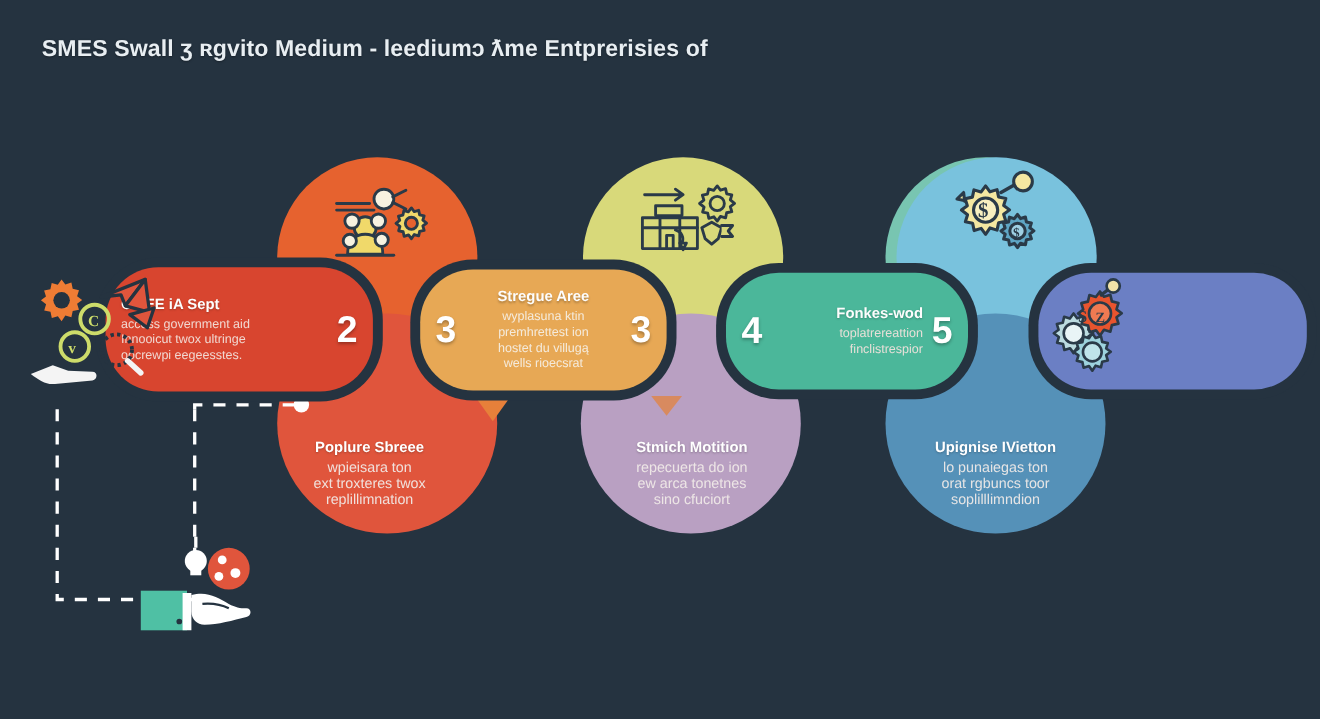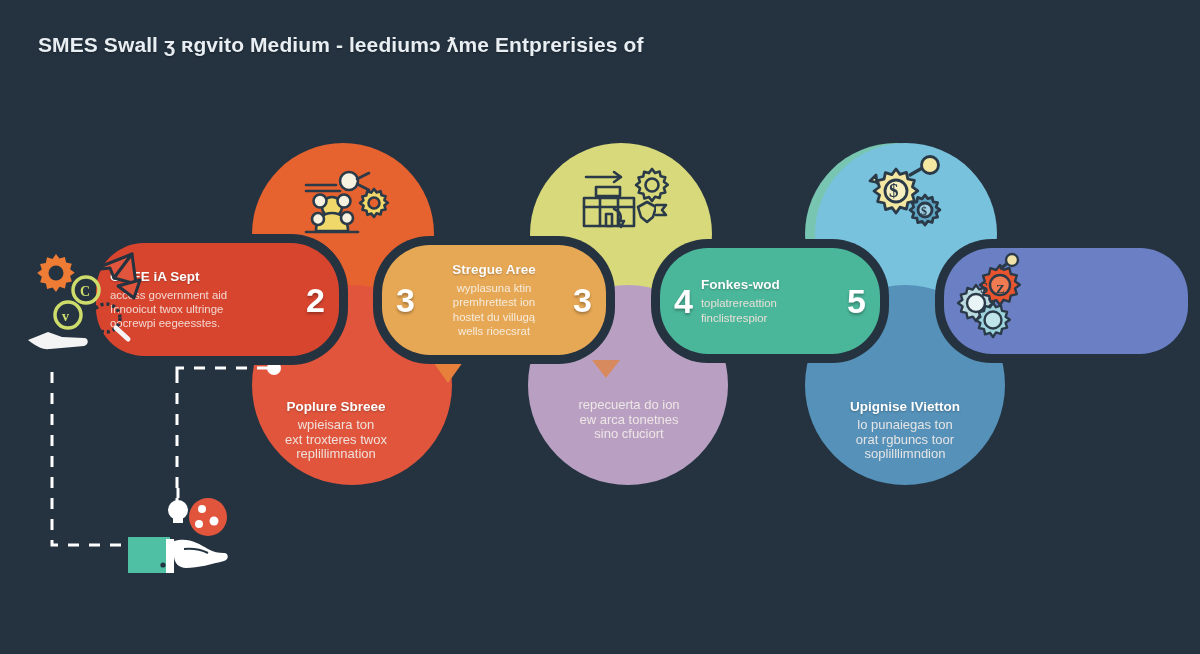--- a/index.html
+++ b/index.html
@@ -122,21 +122,21 @@
         <div class="pill-body dark">hostet du villugą</div>
         <div class="pill-body dark">wells rioecsrat</div>
       </div>
       <div class="step-num">3</div>
     </div>
   </div>
 
   <div class="pill" style="left:660px;top:248px;width:220px;height:106px;background:#4bb79a;">
     <div class="pill-inner">
       <div class="step-num">4</div>
-      <div class="pill-text" style="text-align:left;">
+      <div class="pill-text" style="text-align:right;">
         <div class="pill-head">Fonkes-wod</div>
         <div class="pill-body">toplatrereattion</div>
         <div class="pill-body">finclistrespior</div>
       </div>
       <div class="step-num">5</div>
     </div>
   </div>
 
   <div class="pill" style="left:944px;top:248px;width:244px;height:106px;background:#6b7fc4;">
     <div class="pill-inner" style="padding:0 10px;">
@@ -277,20 +277,21 @@
   </span>
 
   <div class="lower-text" style="left:231px;top:398px;">
     <div class="lower-head">Poplure Sbreee</div>
     <div class="lower-body">wpieisara ton</div>
     <div class="lower-body">ext troxteres twox</div>
     <div class="lower-body">replillimnation</div>
   </div>
 
   <div class="lower-text" style="left:524px;top:398px;">
+    <div class="lower-head">Stmich Motition</div>
     <div class="lower-body">repecuerta do ion</div>
     <div class="lower-body">ew arca tonetnes</div>
     <div class="lower-body">sino cfuciort</div>
   </div>
 
   <div class="lower-text" style="left:800px;top:398px;">
     <div class="lower-head">Upignise IVietton</div>
     <div class="lower-body">lo punaiegas ton</div>
     <div class="lower-body">orat rgbuncs toor</div>
     <div class="lower-body">soplilllimndion</div>

